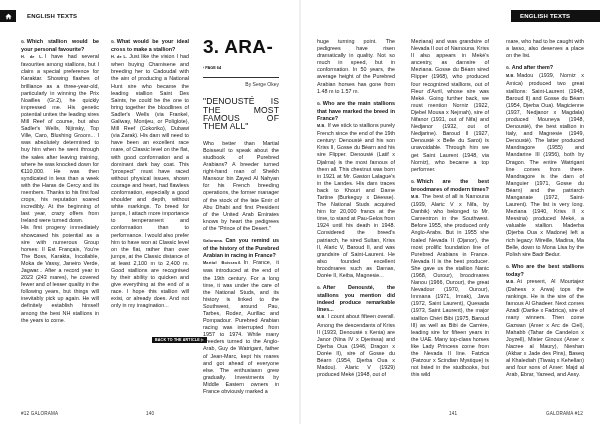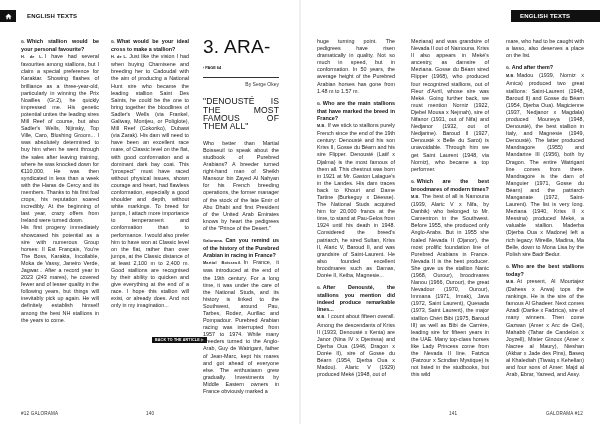--- a/index.html
+++ b/index.html
@@ -23,21 +23,21 @@
   .mark { font-size:3.6px; font-weight:bold; margin-right:2px; }
   .ini { font-size:3.8px; font-weight:bold; margin-right:2px; letter-spacing:0.2px; }
 
   .c1 { left:21px; top:38px; width:78px; }
   .c2 { left:111px; top:38px; width:78px; }
   .c3 { left:203px; top:38px; width:76px; }
   .c4 { left:317px; top:38px; width:78px; }
   .c5 { left:411px; top:38px; width:78px; }
   .c6 { left:506px; top:38px; width:78px; }
 
-  .title { font-size:19px; font-weight:normal; line-height:18px; color:#111; margin:0; letter-spacing:0.3px; }
+  .title { font-size:19px; font-weight:bold; line-height:18px; color:#111; margin:0; letter-spacing:0.3px; }
   .page-ref { font-size:3.8px; font-weight:bold; margin-top:9px; color:#111; }
   .rule { height:1px; background:#333; margin-top:5px; }
   .byline { font-size:5px; text-align:right; margin-top:3px; color:#333; }
   .pull { font-size:8.6px; line-height:8.4px; color:#111; margin-top:9px; letter-spacing:0.1px; }
   .lead { margin-top:9px !important; }
 
   .back-btn { position:absolute; left:152px; top:337px; background:#111; color:#fff; font-size:3.6px;
               font-weight:bold; padding:1px 3px; letter-spacing:0.2px; }
 
   .footer { position:absolute; top:411px; font-size:4.6px; color:#333; letter-spacing:0.2px; }

